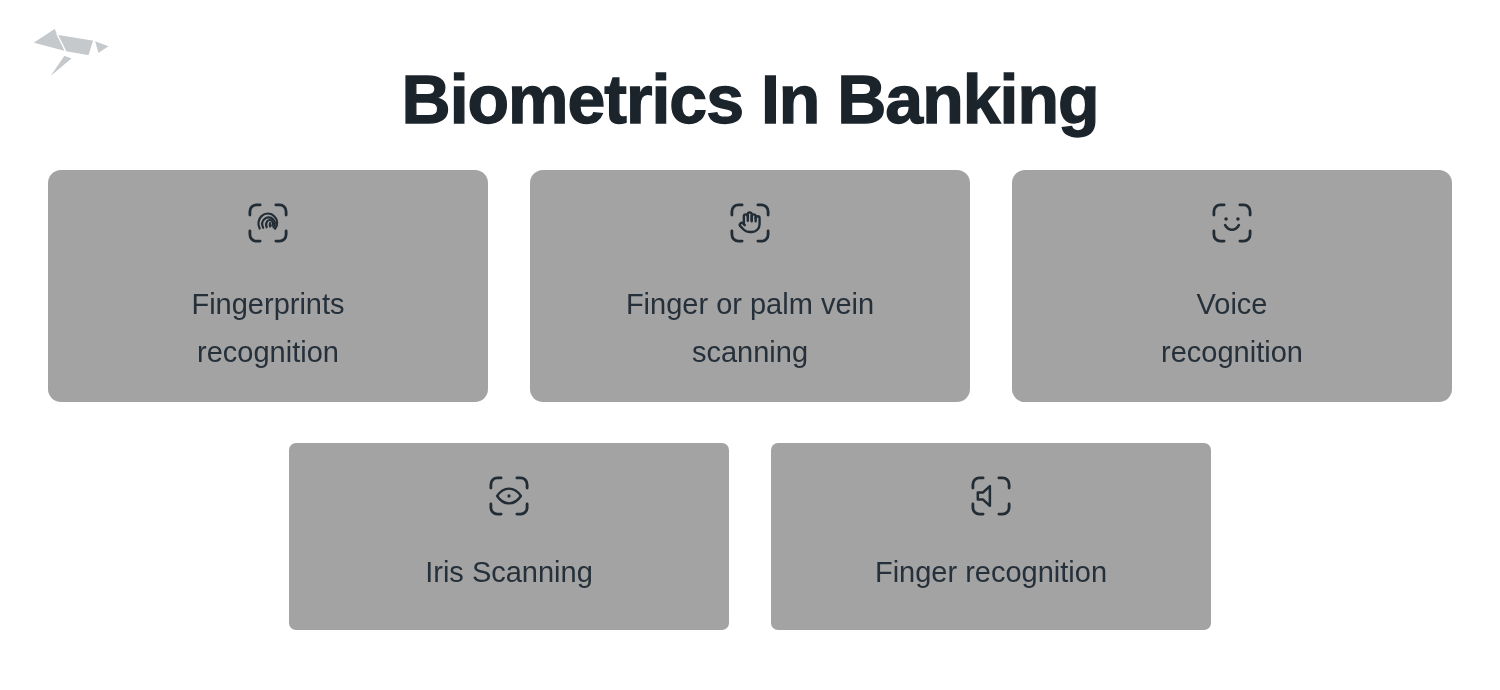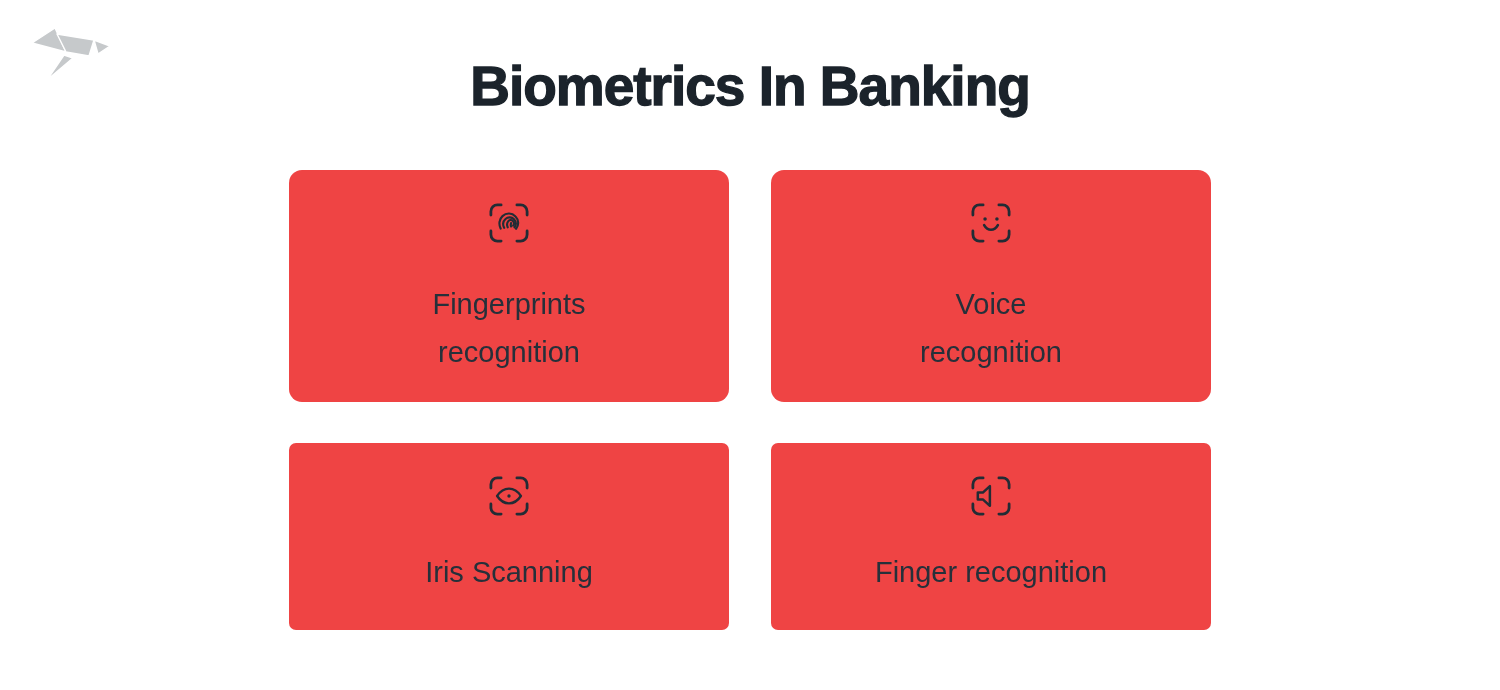--- a/index.html
+++ b/index.html
@@ -7,35 +7,35 @@
     position:relative;
     width:1500px;height:690px;
     background:#ffffff;
     overflow:hidden;
     font-family:"Liberation Sans", sans-serif;
   }
   .logo{
     position:absolute;left:32px;top:28px;width:78px;height:54px;
   }
   .title{
-    position:absolute;top:54px;left:0;width:100%;
+    position:absolute;top:60px;left:0;width:100%;
     margin:0;text-align:center;
-    font-size:55px;font-weight:800;letter-spacing:-1px;
+    font-size:68px;font-weight:800;letter-spacing:-1px;
     color:#1b232b;
     -webkit-text-stroke:1.3px #1b232b;
   }
   .row{
     position:absolute;left:0;width:100%;
     display:flex;justify-content:center;gap:42px;
   }
   .row1{top:170px;}
   .row2{top:443px;}
   .card{
     width:440px;border-radius:13px;
-    background:#ef4444;
+    background:#a3a3a3;
     display:flex;flex-direction:column;align-items:center;
     box-sizing:border-box;padding-top:27px;
   }
   .card.tall{height:232px;}
   .card.short{height:187px;border-radius:7px;}
   .scan-icon{width:52px;height:52px;flex:0 0 auto;}
   .scan-icon path{stroke:#222c35;fill:none;stroke-linecap:round;}
   .label{
     margin-top:31px;
     font-size:29px;line-height:48px;font-weight:400;
@@ -69,20 +69,35 @@
         <path stroke-width="2.3" d="M22.8 33.2c-1.6-3.2-1.2-7.2 1.4-9.5 2.7-2.5 6.8-2.3 9.2.3 2.2 2.4 2.4 6 .6 8.7"></path>
         <path stroke-width="2.3" d="M26.6 32.6c-1-2.2-.8-4.8.7-6.6 1.3-1.5 3.5-1.6 4.9-.2 1.3 1.4 1.4 3.6.3 5.1"></path>
         <path stroke-width="2.3" d="M30.2 31.8c-.4-1.2-.4-2.5 0-3.7"></path>
       </svg>
       <div class="label">
         <span>Fingerprints</span>
         <span>recognition</span>
       </div>
     </div>
 
+    <div class="card tall">
+      <svg class="scan-icon" viewBox="0 0 56 56" aria-hidden="true">
+        <path stroke-width="3" d="M19.5 8.5h-4a7 7 0 0 0-7 7v4M36.5 8.5h4a7 7 0 0 1 7 7v4M47.5 36.5v4a7 7 0 0 1-7 7h-4M8.5 36.5v4a7 7 0 0 0 7 7h4"></path>
+        <g transform="translate(15 14.4) scale(1.06)">
+          <path stroke-width="2.4" stroke-linejoin="round" d="M18 11V6a2 2 0 0 0-4 0v5"></path>
+          <path stroke-width="2.4" stroke-linejoin="round" d="M14 10V4a2 2 0 0 0-4 0v2"></path>
+          <path stroke-width="2.4" stroke-linejoin="round" d="M10 10.5V6a2 2 0 0 0-4 0v8"></path>
+          <path stroke-width="2.4" stroke-linejoin="round" d="M18 8a2 2 0 1 1 4 0v6a8 8 0 0 1-8 8h-2c-2.8 0-4.5-.86-5.99-2.34l-3.6-3.6a2 2 0 0 1 2.83-2.82L7 15"></path>
+        </g>
+      </svg>
+      <div class="label">
+        <span>Finger or palm vein</span>
+        <span>scanning</span>
+      </div>
+    </div>
 
     <div class="card tall">
       <svg class="scan-icon" viewBox="0 0 56 56" aria-hidden="true">
         <path stroke-width="3" d="M19.5 8.5h-4a7 7 0 0 0-7 7v4M36.5 8.5h4a7 7 0 0 1 7 7v4M47.5 36.5v4a7 7 0 0 1-7 7h-4M8.5 36.5v4a7 7 0 0 0 7 7h4"></path>
         <path stroke-width="3.8" d="M21.6 23.6v.01M34.4 23.6v.01"></path>
         <path stroke-width="2.8" d="M20.6 30.2c1.9 3.4 4.7 5.1 7.4 5.1s5.5-1.7 7.4-5.1"></path>
       </svg>
       <div class="label">
         <span>Voice</span>
         <span>recognition</span>

